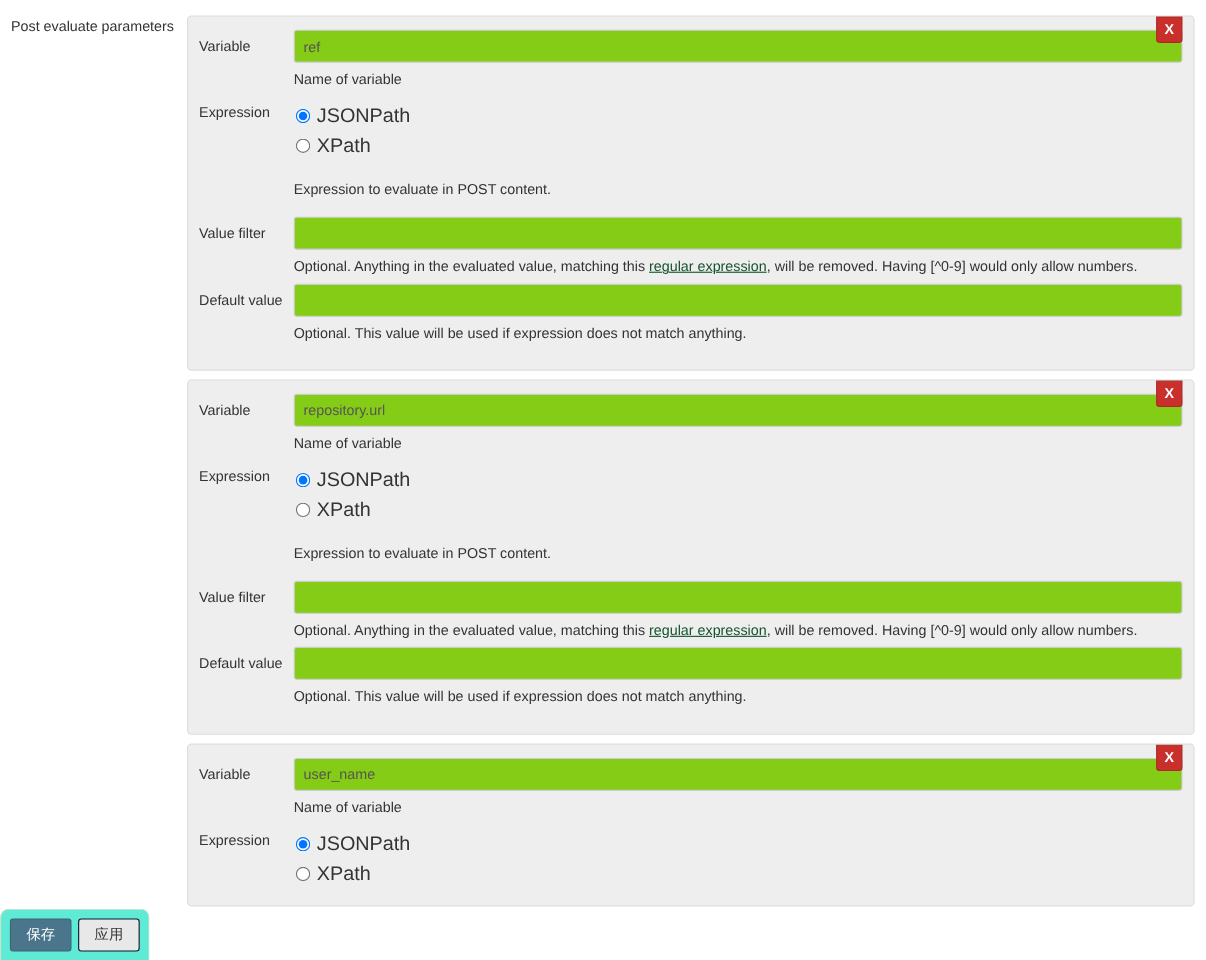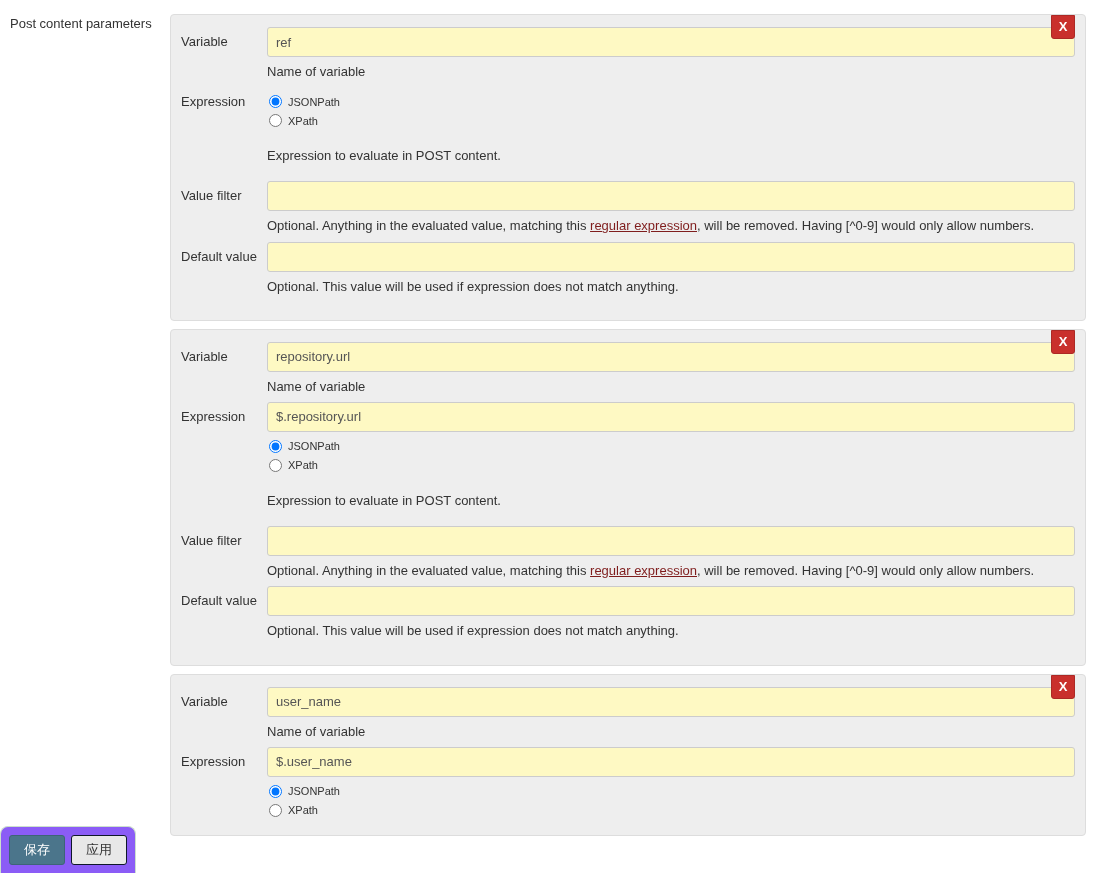--- a/index.html
+++ b/index.html
@@ -66,59 +66,59 @@
     flex: 1;
   }
   input[type="text"] {
     width: 100%;
     height: 30px;
     padding: 4px 8px;
     border: 1px solid #ccc;
     border-radius: 3px;
     font-size: 13px;
     color: #555;
-    background: #fef9c3;
+    background: #84cc16;
   }
   .help-text {
     color: #333;
     font-size: 13px;
     margin-top: 6px;
     line-height: 1.4;
   }
   .help-text a {
-    color: #7f1d1d;
+    color: #14532d;
     text-decoration: underline;
   }
   .radio-group {
     margin-top: 8px;
   }
   .radio-row {
     display: flex;
     align-items: center;
     margin-bottom: 6px;
   }
   .radio-row input[type="radio"] {
     margin: 0 6px 0 2px;
   }
   .radio-row label {
     color: #333;
-    font-size: 11px;
+    font-size: 18px;
   }
   .expr-help {
     margin-top: 20px;
     margin-bottom: 10px;
   }
   .footer-btns {
     position: fixed;
     left: 0;
     bottom: 0;
     display: flex;
     gap: 6px;
     padding: 8px 8px;
-    background: #8b5cf6;
+    background: #5eead4;
     border: 1px solid #cde0cd;
     border-radius: 8px 8px 0 0;
     border-bottom: none;
   }
   .btn {
     height: 30px;
     padding: 0 14px;
     border-radius: 3px;
     font-size: 13px;
     cursor: pointer;
@@ -133,21 +133,21 @@
   .btn-default {
     background: #e8e8e8;
     border: 1px solid #0f172a;
     color: #333;
   }
 </style>
 </head>
 <body>
 
 <div class="page">
-  <div class="left-label">Post content parameters</div>
+  <div class="left-label">Post evaluate parameters</div>
   <div class="right-col">
 
     <div class="param-block">
       <div class="delete-btn">X</div>
 
       <div class="form-row">
         <div class="form-label">Variable</div>
         <div class="form-control-wrap">
           <input type="text" value="ref" style="">
           <div class="help-text">Name of variable</div>
@@ -197,21 +197,20 @@
         <div class="form-label">Variable</div>
         <div class="form-control-wrap">
           <input type="text" value="repository.url" style="">
           <div class="help-text">Name of variable</div>
         </div>
       </div>
 
       <div class="form-row">
         <div class="form-label">Expression</div>
         <div class="form-control-wrap">
-          <input type="text" value="$.repository.url" style="">
           <div class="radio-group">
             <div class="radio-row">
               <input type="radio" name="et1" checked="" style="">
               <label>JSONPath</label>
             </div>
             <div class="radio-row">
               <input type="radio" name="et1" style="">
               <label>XPath</label>
             </div>
           </div>
@@ -245,21 +244,20 @@
         <div class="form-label">Variable</div>
         <div class="form-control-wrap">
           <input type="text" value="user_name" style="">
           <div class="help-text">Name of variable</div>
         </div>
       </div>
 
       <div class="form-row">
         <div class="form-label">Expression</div>
         <div class="form-control-wrap">
-          <input type="text" value="$.user_name" style="">
           <div class="radio-group">
             <div class="radio-row">
               <input type="radio" name="et2" checked="" style="">
               <label>JSONPath</label>
             </div>
             <div class="radio-row">
               <input type="radio" name="et2" style="">
               <label>XPath</label>
             </div>
           </div>

